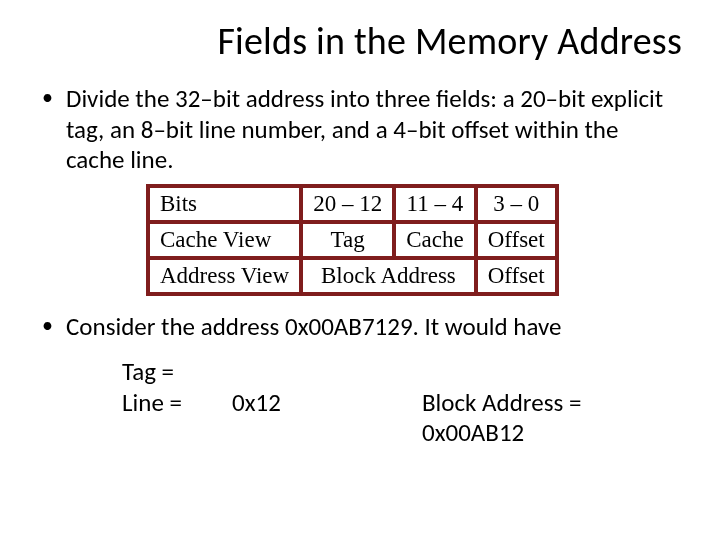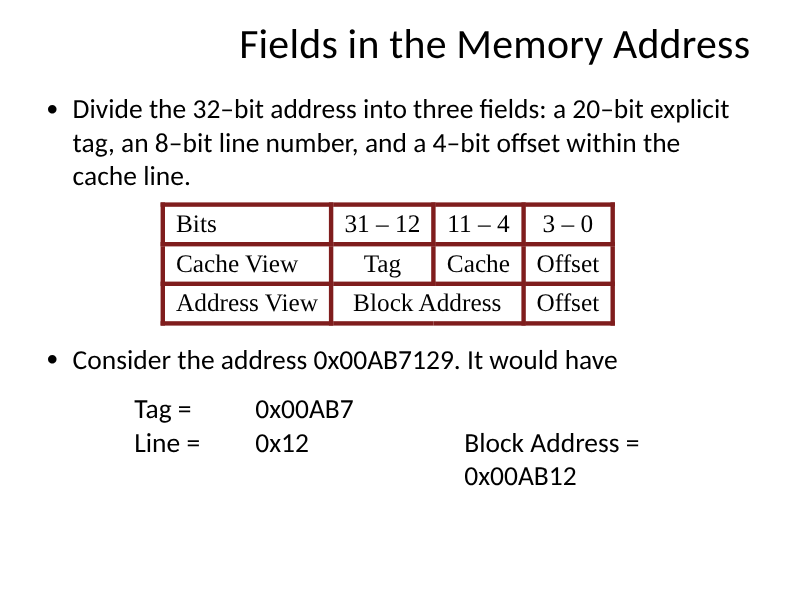--- a/index.html
+++ b/index.html
@@ -93,21 +93,21 @@
   <ul class="body">
 
     <li>
       <span>Divide the 32–bit address into three fields: a 20–bit explicit tag, an 8–bit line number, and a 4–bit offset within the cache line.</span>
 
       <div class="tbl-wrap">
         <table class="addr">
           <tbody>
               <tr>
             <td class="lbl">Bits</td>
-            <td>31 – 12</td>
+            <td>20 – 12</td>
             <td>11 – 4</td>
             <td>3 – 0</td>
           </tr>
           <tr>
             <td class="lbl">Cache View</td>
             <td>Tag</td>
             <td>Cache</td>
             <td>Offset</td>
           </tr>
           <tr>
@@ -118,21 +118,20 @@
         </tbody>
           </table>
       </div>
     </li>
 
     <li>
       <span>Consider the address 0x00AB7129. It would have</span>
       <div class="example-lines">
         <div class="row">
           <span class="k">Tag =</span>
-          <span class="v">0x00AB7</span>
         </div>
         <div class="row">
           <span class="k">Line =</span>
           <span class="v">0x12</span>
           <span class="extra">Block Address = 0x00AB12</span>
         </div>
       </div>
     </li>
 
   </ul>

